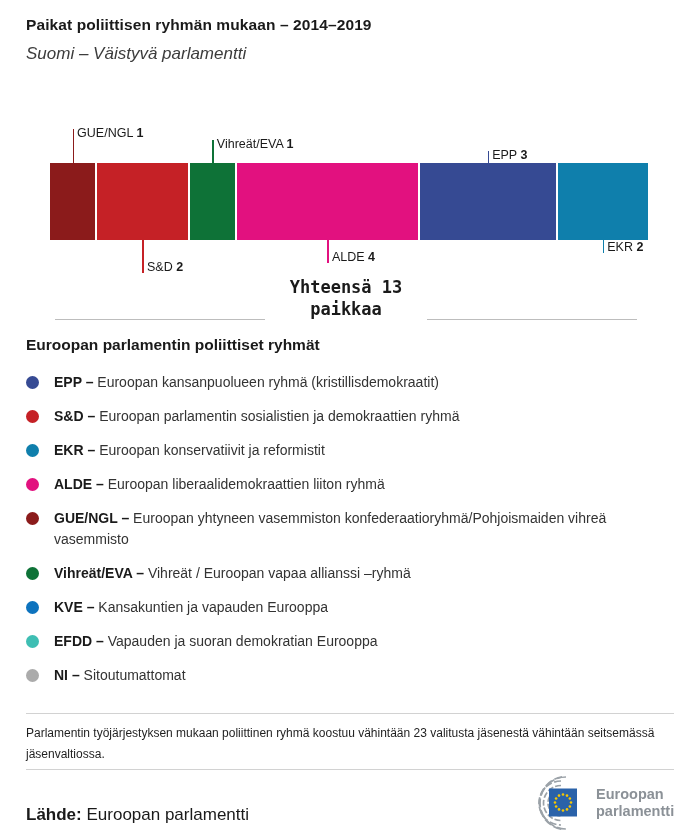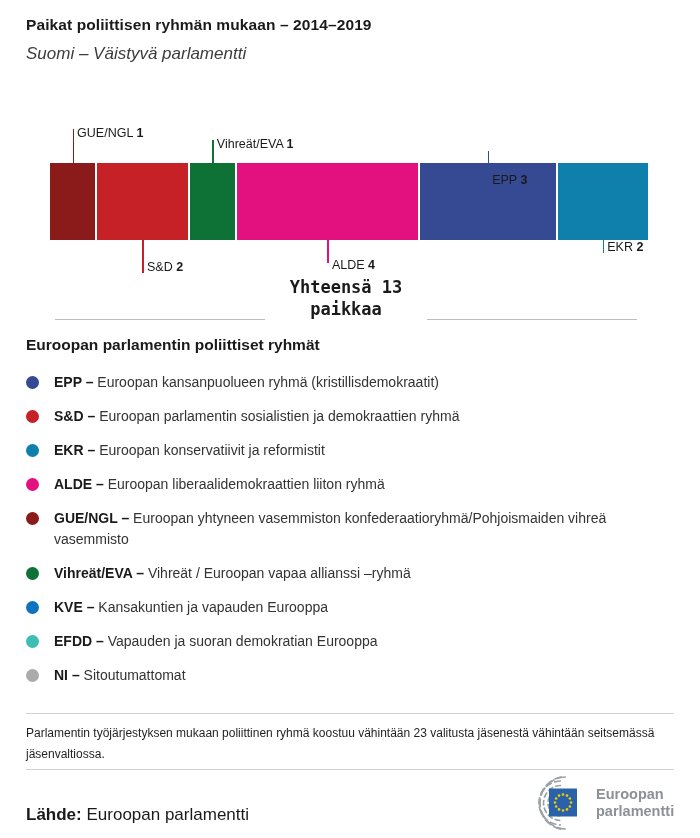--- a/index.html
+++ b/index.html
@@ -59,23 +59,23 @@
         <div class="seg" style="width: 90.4615px; background: rgb(15, 127, 172);"></div>
       </div>
     <div id="callouts">
         <div class="callout-line" style="left: 72.6154px; background: rgb(139, 27, 27); top: 129px; height: 34px;"></div>
         <div class="callout-label" style="left: 77.1154px; top: 127px;"><span>GUE/NGL </span><b>1</b></div>
         <div class="callout-line" style="left: 142.462px; background: rgb(197, 33, 38); top: 240px; height: 33px;"></div>
         <div class="callout-label" style="left: 146.962px; top: 261px;"><span>S&amp;D </span><b>2</b></div>
         <div class="callout-line" style="left: 212.308px; background: rgb(14, 114, 55); top: 140px; height: 23px;"></div>
         <div class="callout-label" style="left: 216.808px; top: 138px;"><span>Vihreät/EVA </span><b>1</b></div>
         <div class="callout-line" style="left: 327.385px; background: rgb(226, 17, 127); top: 240px; height: 23px;"></div>
-        <div class="callout-label" style="left: 331.885px; top: 259px;"><span>ALDE </span><b>4</b></div>
+        <div class="callout-label" style="left: 331.885px; top: 251px;"><span>ALDE </span><b>4</b></div>
         <div class="callout-line" style="left: 487.692px; background: rgb(54, 74, 147); top: 151px; height: 12px;"></div>
-        <div class="callout-label" style="left: 492.192px; top: 149px; margin-top: 25px;"><span>EPP </span><b>3</b></div>
+        <div class="callout-label" style="left: 492.192px; top: 149px;"><span>EPP </span><b>3</b></div>
         <div class="callout-line" style="left: 602.769px; background: rgb(15, 127, 172); top: 240px; height: 13px;"></div>
         <div class="callout-label" style="left: 607.269px; top: 241px;"><span>EKR </span><b>2</b></div>
       </div>
   </div>
 
   <div class="total-row">
     <div class="total-rule"></div>
     <div class="total-text">Yhteensä 13 paikkaa</div>
     <div class="total-rule"></div>
   </div>

